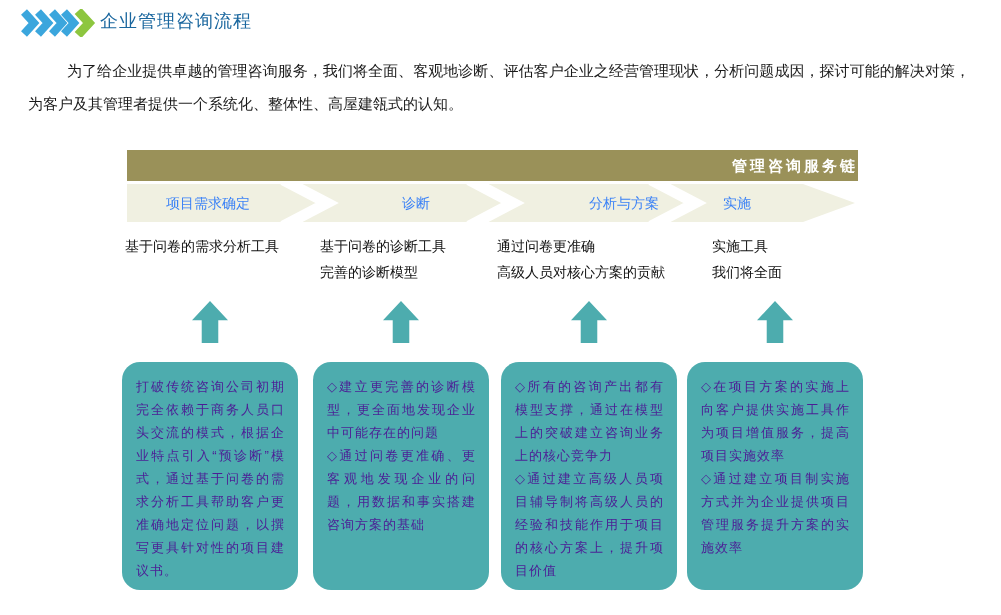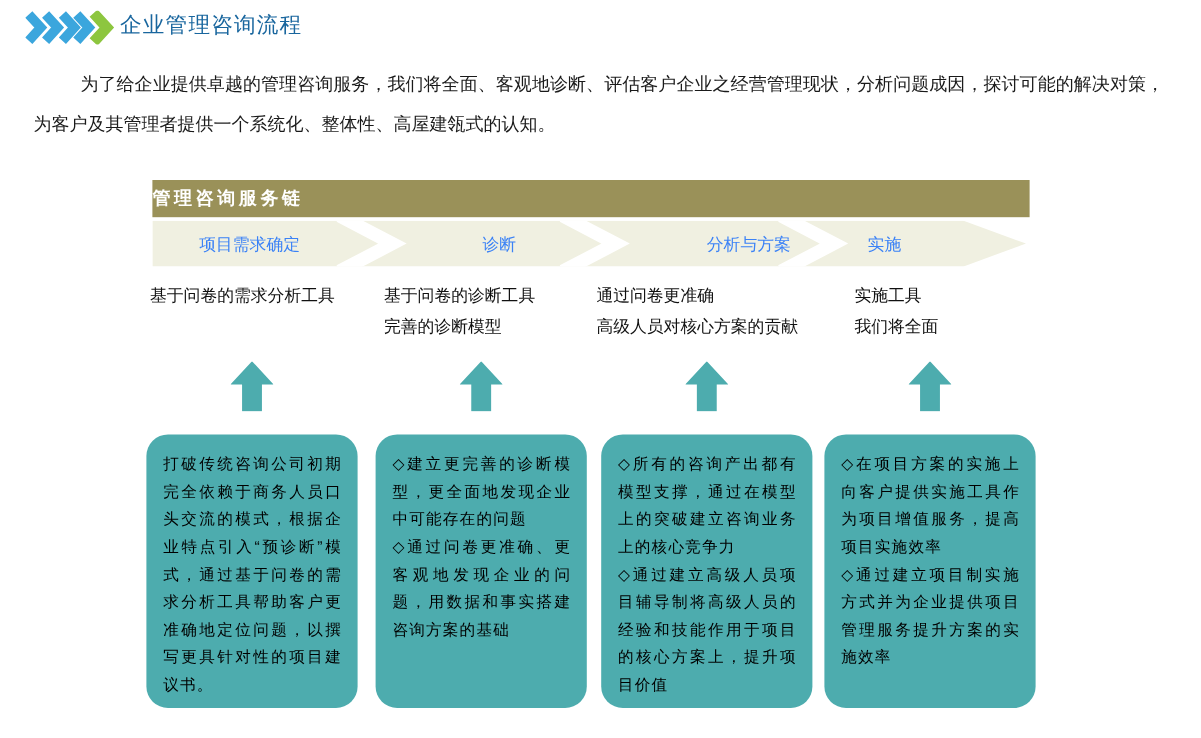--- a/index.html
+++ b/index.html
@@ -25,21 +25,21 @@
   
   .intro {
     position: absolute; left: 28px; top: 54px; width: 942px;
     font-size: 15px; line-height: 33px; text-indent: 2.6em;
     text-align: justify; color: #1a1a1a;
   }
 
   
   .banner {
     position: absolute; left: 127px; top: 150px; width: 731px; height: 31px;
-    background: #9a9159; color: #ffffff; text-align: left;
+    background: #9a9159; color: #ffffff; text-align: right;
     font-size: 15px; font-weight: bold; line-height: 31px; letter-spacing: 3px;
   }
 
   
   .band { position: absolute; left: 127px; top: 184px; width: 731px; height: 38px; }
   .stage-label {
     position: absolute; top: 195px; transform: translateX(-50%);
     font-size: 14px; color: #3b82f6; white-space: nowrap;
   }
   .sl1 { left: 208px; } .sl2 { left: 416px; } .sl3 { left: 598px; margin-left: 26px; } .sl4 { left: 737px; }
@@ -53,21 +53,21 @@
     position: absolute; top: 301px; width: 36px; height: 42px;
     background: #4dacae;
     clip-path: polygon(50% 0, 100% 46%, 73% 46%, 73% 100%, 27% 100%, 27% 46%, 0 46%);
   }
   .a1 { left: 192px; } .a2 { left: 383px; } .a3 { left: 571px; } .a4 { left: 757px; }
 
   
   .tbox {
     position: absolute; top: 362px; width: 176px; height: 228px;
     background: #4dacae; border-radius: 18px;
-    color: #000000; font-size: 13px; line-height: 23px; letter-spacing: 1px;
+    color: #4c1d95; font-size: 13px; line-height: 23px; letter-spacing: 1px;
     padding: 13px 13px 22px 14px; text-align: justify; overflow: hidden;
   }
   .b1 { left: 122px; } .b2 { left: 313px; } .b3 { left: 501px; } .b4 { left: 687px; }
   .tbox p { margin: 0; }
 </style>
 </head>
 <body>
 
 <div id="stage">
 

